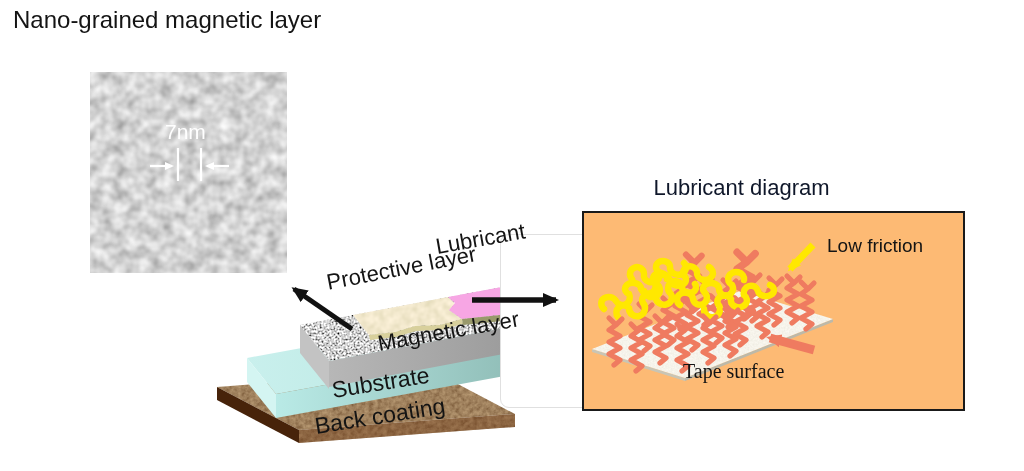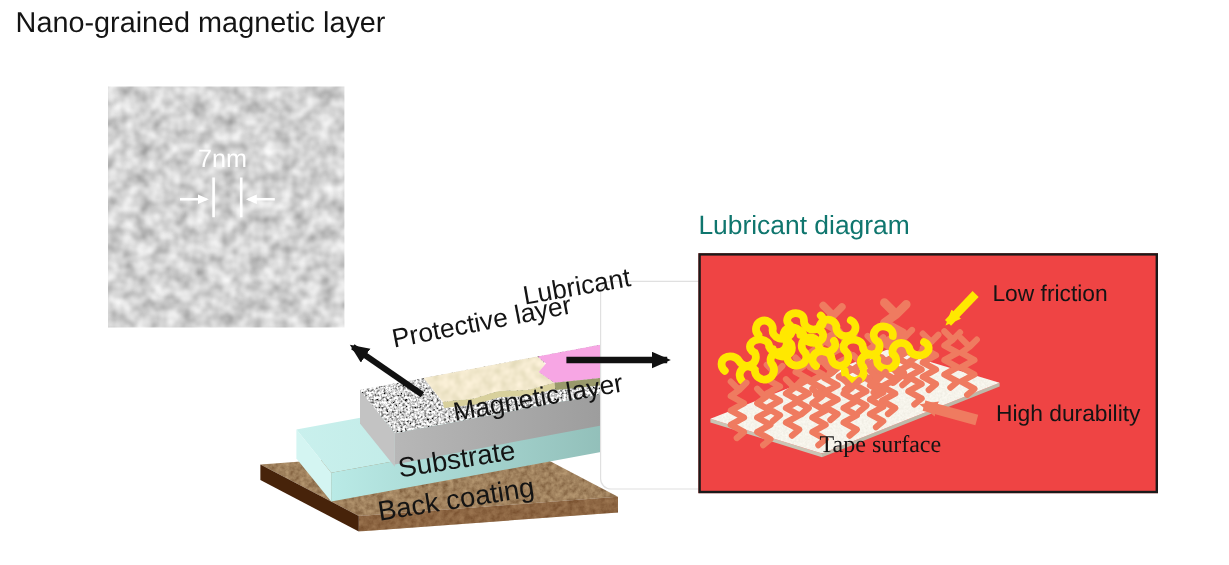--- a/index.html
+++ b/index.html
@@ -20,22 +20,22 @@
   #lbl-protective{left:327px;top:270px;font-size:22px;transform:rotate(-11deg);}
   #lbl-magnetic  {left:378px;top:331px;font-size:22px;transform:rotate(-10deg);}
   #lbl-substrate {left:332px;top:377px;font-size:23px;transform:rotate(-9deg);}
   #lbl-backcoat  {left:315px;top:413px;font-size:23px;transform:rotate(-9deg);}
   
   #card{left:500px;top:234px;width:118px;height:172px;background:#fff;
         border:1px solid #e0e0e0;border-radius:9px;z-index:20;}
   
   #arrow-right{left:468px;top:286px;width:112px;height:28px;z-index:45;}
   
-  #diagram-title{left:582px;top:175px;width:383px;text-align:left;font-size:22px;color:#0f766e;z-index:41;}
-  #diagram-box{left:582px;top:211px;width:379px;height:196px;background:#ef4444;
+  #diagram-title{left:550px;top:175px;width:383px;text-align:center;font-size:22px;color:#0f172a;z-index:41;}
+  #diagram-box{left:582px;top:211px;width:379px;height:196px;background:#fdba74;
                border:2px solid #1a1a1a;z-index:40;}
   #diagram-box svg{position:absolute;left:0;top:0;}
   .anno{position:absolute;white-space:nowrap;color:#141414;}
   #anno-low {left:243px;top:22px;font-size:19px;}
   #anno-high{left:246px;top:122px;font-size:19px;}
   #anno-tape{left:99px;top:147px;font-size:20px;font-family:Liberation Serif, serif;}
 </style>
 </head>
 <body>
 
@@ -231,17 +231,16 @@
         <use href="#mol" transform="translate(98,158)"></use>
         <use href="#mol" transform="translate(124,150)"></use>
         <use href="#mol" transform="translate(146,143)"></use>
       </g>
 
       <line x1="229" y1="32" x2="206" y2="56" stroke="#ffe800" stroke-width="7" marker-end="url(#mYellow)"></line>
       <line x1="230" y1="137" x2="186" y2="125" stroke="#ef7b60" stroke-width="9" marker-end="url(#mRed)"></line>
     </svg>
 
     <div class="anno" id="anno-low">Low friction</div>
-    <div class="anno" id="anno-high">High durability</div>
     <div class="anno" id="anno-tape">Tape surface</div>
   </div>
 
 </div>
 
 </body></html>

